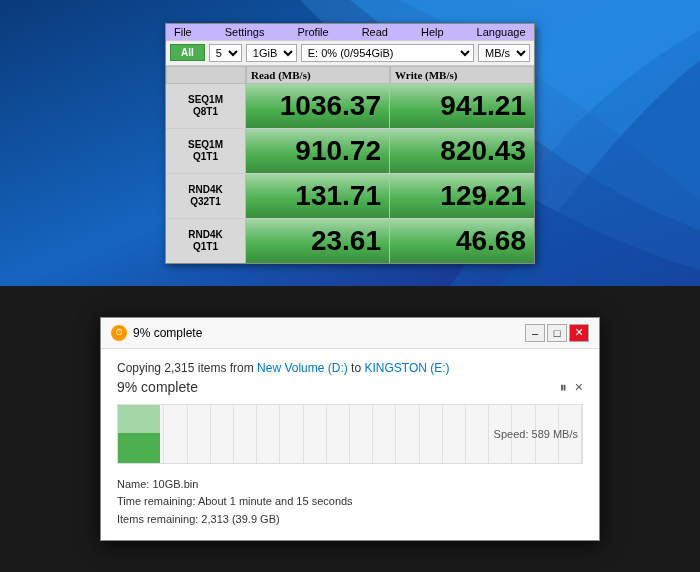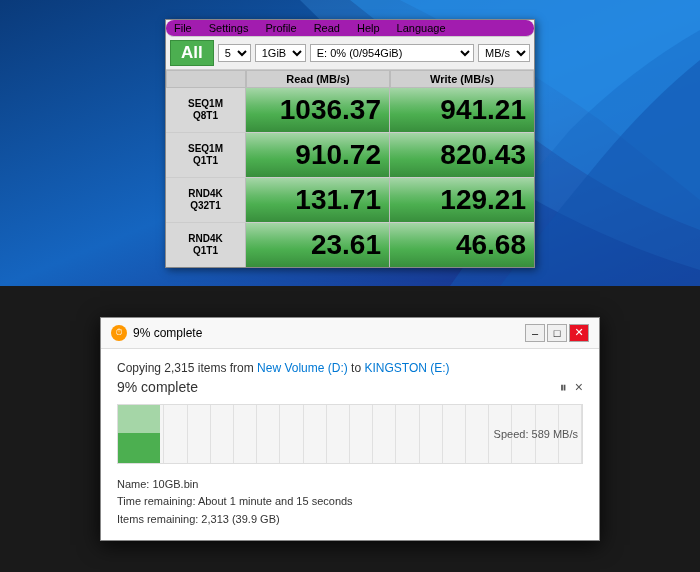--- a/index.html
+++ b/index.html
@@ -30,27 +30,26 @@
     .cdm-window {
       position: relative;
       z-index: 10;
       background: #f0f0f0;
       border: 1px solid #888;
       box-shadow: 2px 2px 8px rgba(0,0,0,0.5);
       width: 370px;
     }
 
     .cdm-menubar {
-      background: #a21caf;
+      background: #c4b5fd;
       border-bottom: 1px solid #ccc;
       padding: 1px 4px;
       display: flex;
-      gap: 9px;
-      font-size: 11px;
-      border-radius: 8px;
+      gap: 25px;
+      font-size: 11px;
     }
     .cdm-menubar span {
       padding: 1px 4px;
       cursor: pointer;
     }
 
     .cdm-toolbar {
       display: flex;
       align-items: center;
       padding: 3px 4px;
@@ -58,43 +57,44 @@
       background: #f0f0f0;
       border-bottom: 1px solid #ccc;
     }
 
     .cdm-all-btn {
       background: #4caf50;
       color: white;
       border: 1px solid #388e3c;
       padding: 2px 10px;
       font-weight: bold;
-      font-size: 17px;
+      font-size: 10px;
       cursor: pointer;
     }
 
     .cdm-select {
       font-size: 11px;
       padding: 1px 2px;
       border: 1px solid #aaa;
       background: white;
     }
 
     .cdm-header-row {
       display: grid;
       grid-template-columns: 80px 1fr 1fr;
       background: #d0d0d0;
     }
 
     .cdm-header-row div {
       padding: 2px 4px;
       font-size: 11px;
       font-weight: bold;
-      text-align: center;
+      text-align: left;
       border: 1px solid #bbb;
+      font-family: Liberation Serif, serif;
     }
 
     .cdm-data-row {
       display: grid;
       grid-template-columns: 80px 1fr 1fr;
       border-bottom: 1px solid #ccc;
     }
 
     .cdm-row-label {
       background: #d8d8d8;

